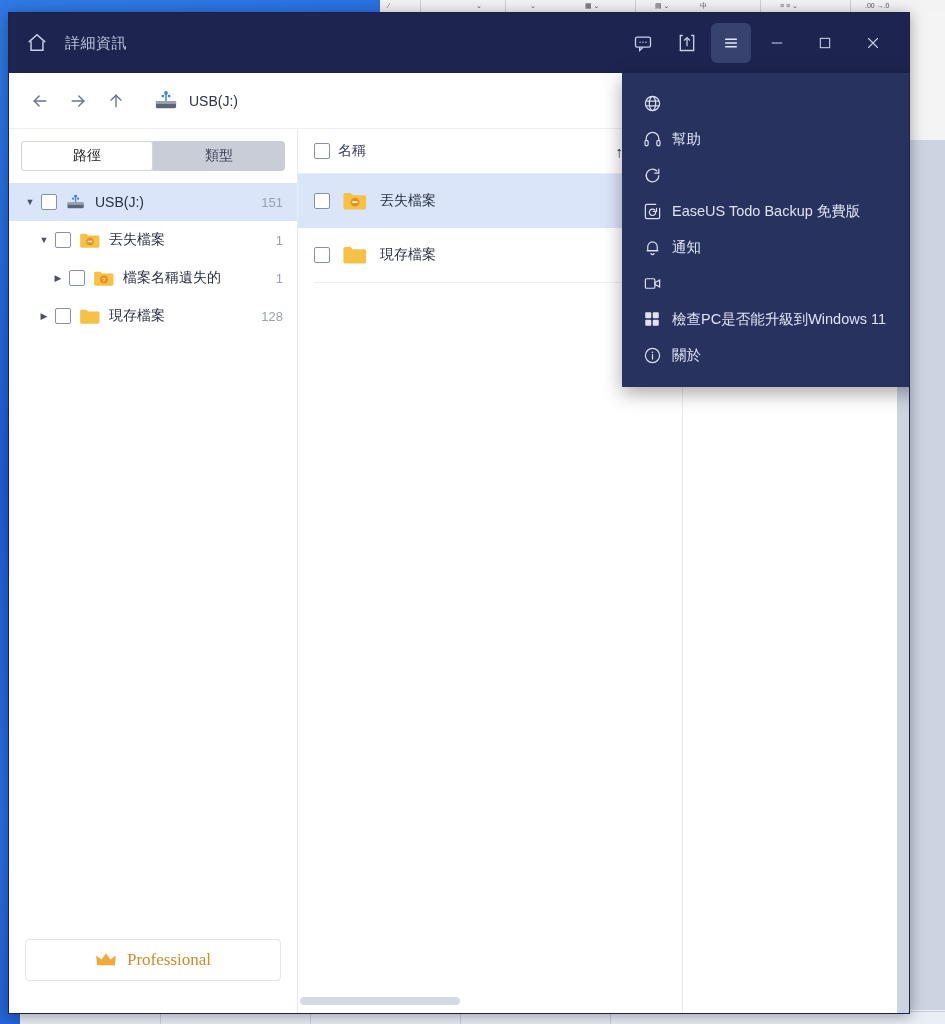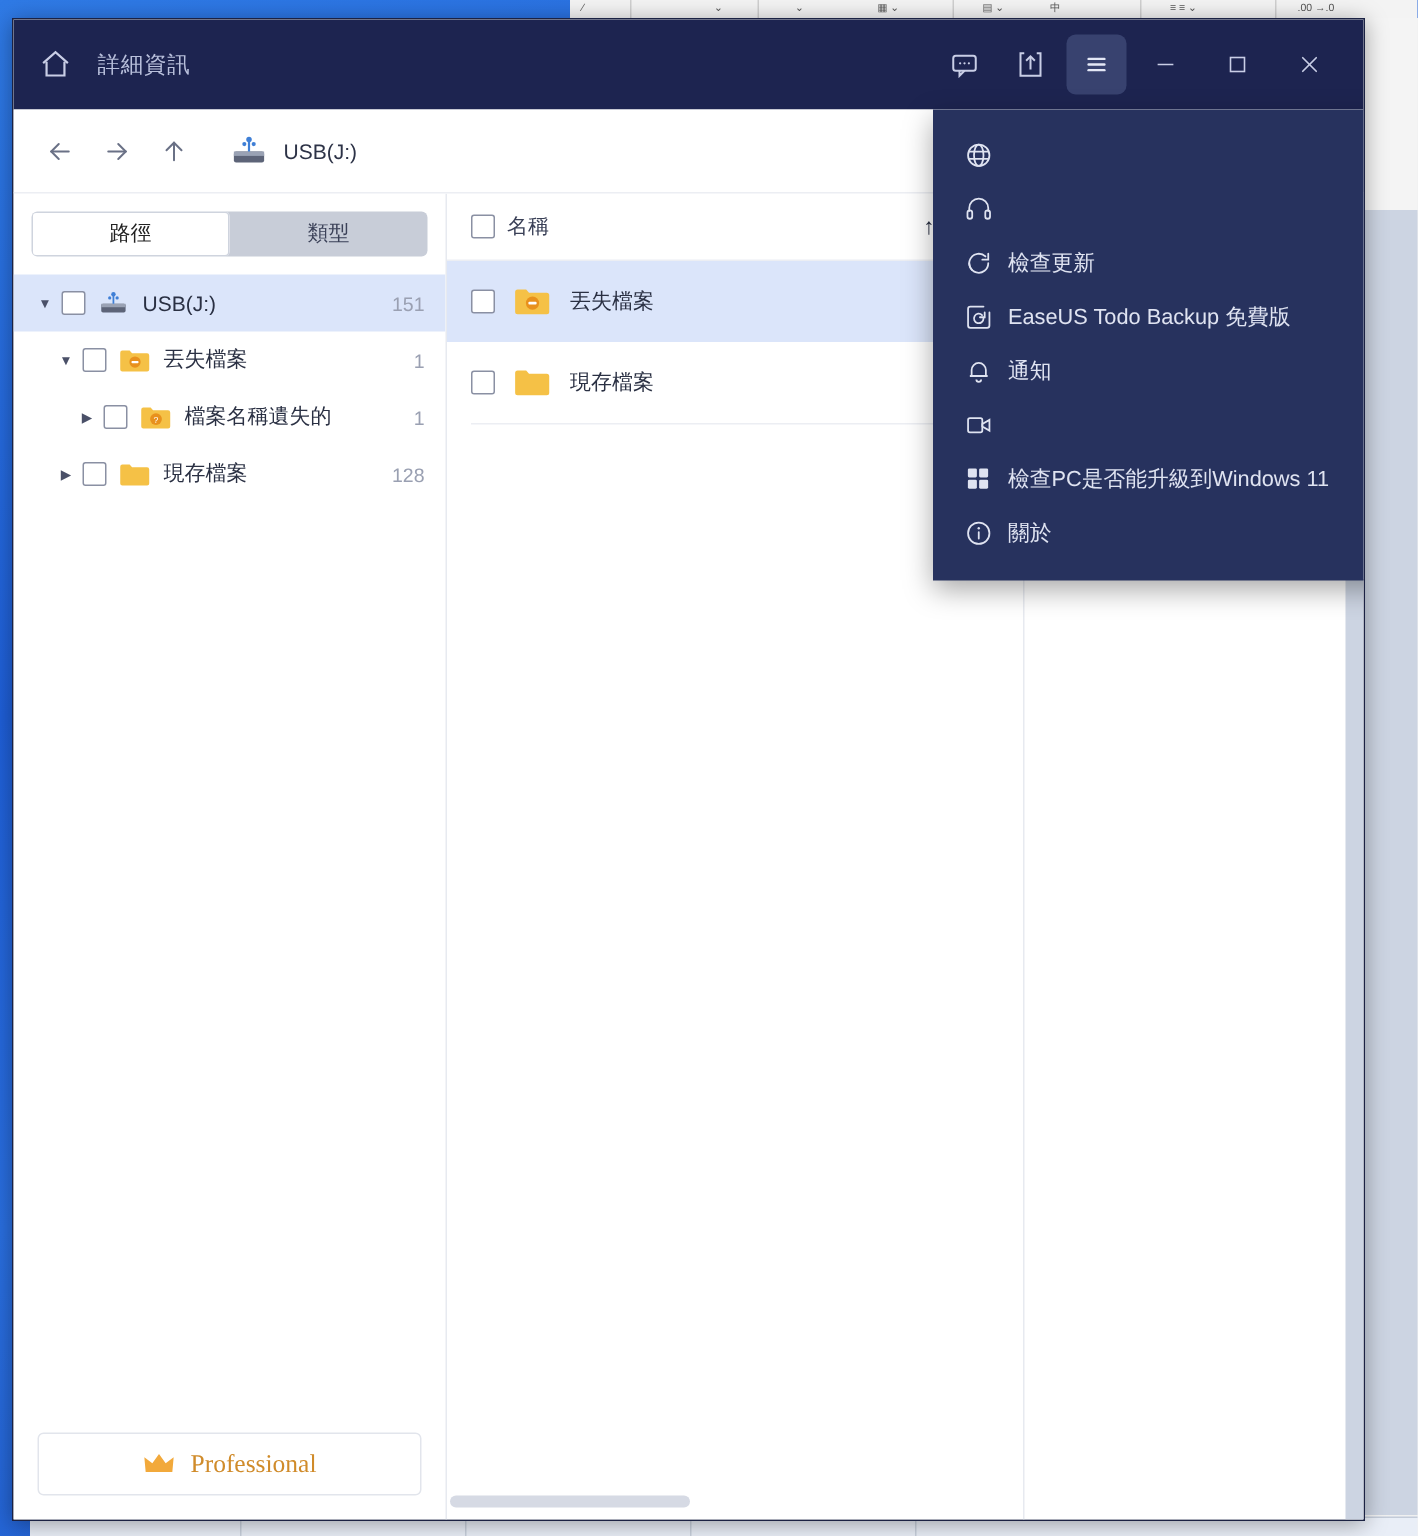--- a/index.html
+++ b/index.html
@@ -132,21 +132,21 @@
   }
   .trow.sel { background:#dbe5fa; }
   .caret { width:14px; font-size:9px; color:#4a5068; text-align:center; flex:none; }
   .cbx {
     width:14px; height:14px; border:1.5px solid #8a90a3; border-radius:2px;
     background:#fff; margin: 0 8px 0 4px; flex:none;
   }
   .ficon { width:22px; height:17px; margin-right:8px; flex:none; }
   .tname { flex:1; overflow:hidden; white-space:nowrap; }
   .tcount { color:#9aa0b2; font-size:13px; }
-  .pro-wrap { padding: 14px 16px 16px 16px; }
+  .pro-wrap { padding: 14px 16px 32px 16px; }
   #pro-btn {
     height: 40px; border: 1px solid #e2e5ec; border-radius:4px;
     display:flex; align-items:center; justify-content:center; gap:10px;
     cursor:pointer; background:#fff;
   }
   #pro-btn span.lbl {
     font-family: "Liberation Serif", "DejaVu Serif", serif;
     font-size: 17px; color:#d08b2a;
   }
 
@@ -503,32 +503,32 @@
     </div>
 
     <div class="mrow">
       <span class="micon">
         <svg width="19" height="19" viewBox="0 0 24 24" fill="none" stroke="#dfe3f1" stroke-width="1.5">
           <path d="M4 14 V11 a8 8 0 0 1 16 0 V14"></path>
           <rect x="2.5" y="13" width="4" height="7" rx="2"></rect>
           <rect x="17.5" y="13" width="4" height="7" rx="2"></rect>
         </svg>
       </span>
+      <span class="mlabel">幫助</span>
 
     </div>
 
     <div class="mrow">
       <span class="micon">
         <svg width="19" height="19" viewBox="0 0 24 24" fill="none" stroke="#dfe3f1" stroke-width="1.5" stroke-linecap="round">
           <path d="M20 12 a8 8 0 1 1 -2.4 -5.7"></path>
             <path d="M20 4 V9 H15"></path>
           <path d="M4 12 a8 8 0 0 0 2.4 5.7"></path>
         </svg>
       </span>
-      <span class="mlabel">檢查更新</span>
       <span class="mchev"></span>
     </div>
 
     <div class="mrow">
       <span class="micon">
         <svg width="19" height="19" viewBox="0 0 24 24" fill="none" stroke="#dfe3f1" stroke-width="1.5" stroke-linecap="round">
           <path d="M16 3 H5 a2 2 0 0 0 -2 2 V19 a2 2 0 0 0 2 2 H19 a2 2 0 0 0 2 -2 V8"></path>
           <path d="M16 13 a4 4 0 1 1 -1.2 -2.85"></path>
             <path d="M17 8 V12 H13"></path>
         </svg>

